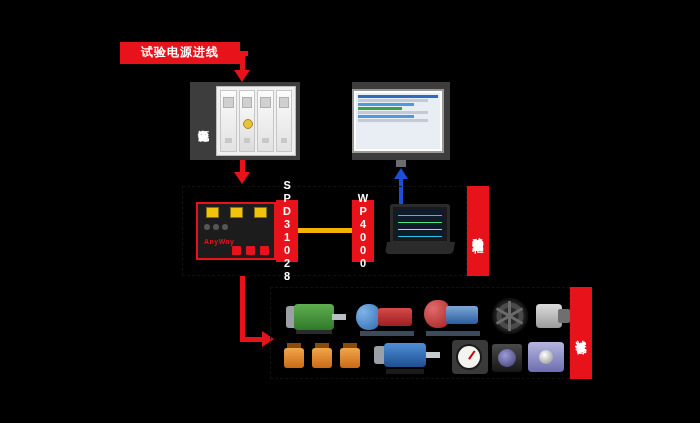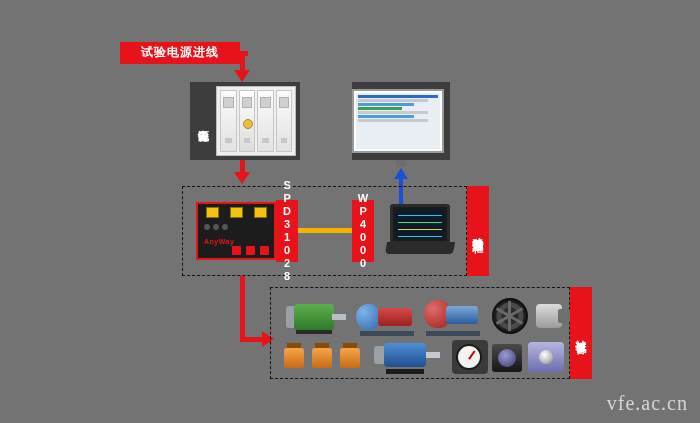--- a/index.html
+++ b/index.html
@@ -10,21 +10,21 @@
     width: 700px;
     height: 423px;
     background: #ffffff;
     font-family: "Liberation Sans", sans-serif;
     overflow: hidden;
   }
   #stage {
     position: relative;
     width: 700px;
     height: 423px;
-    background: #737373;
+    background: #000000;
   }
 
   
   .abs { position: absolute; }
   .red-bar {
     background: #e8131a;
     color: #ffffff;
     font-weight: bold;
     letter-spacing: 1px;
     display: flex;
@@ -648,15 +648,14 @@
   <div class="device" id="dev-small-black">
     <span class="b"></span>
       <span class="c"></span>
   </div>
 
   <div class="device" id="dev-purple">
     <span class="b"></span>
       <span class="hub"></span>
   </div>
 
-  <div class="abs" id="watermark">vfe.ac.cn</div>
 
 </div>
 
 </body></html>

